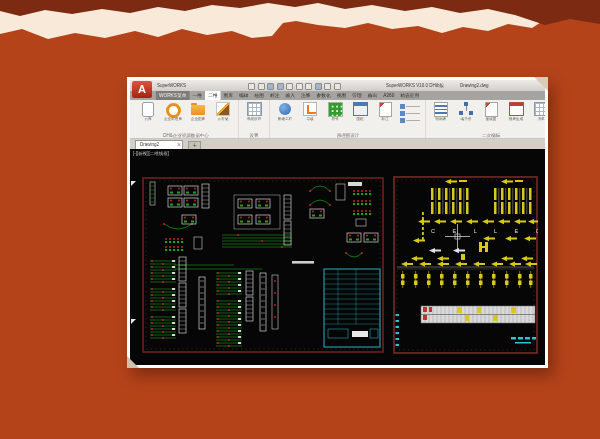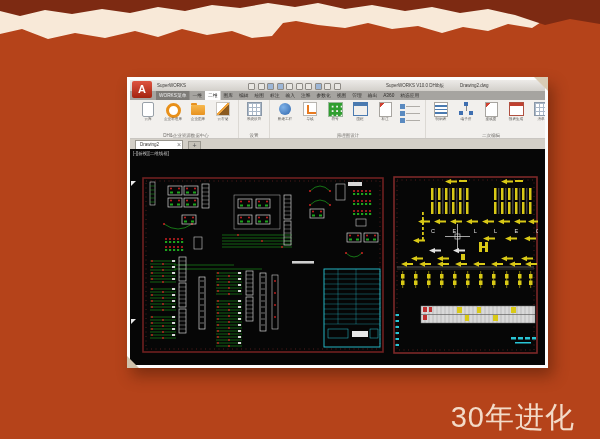--- a/index.html
+++ b/index.html
@@ -546,14 +546,13 @@
               <rect x="2.5" y="168" width="3.5" height="2"></rect>
           </g>
         </svg>
       </div>
 
     </div>
     <div class="fold-tr"></div>
     <div class="fold-bl"></div>
   </div>
 
-  <div class="caption">30年进化</div>
 </div>
 
 </body></html>

